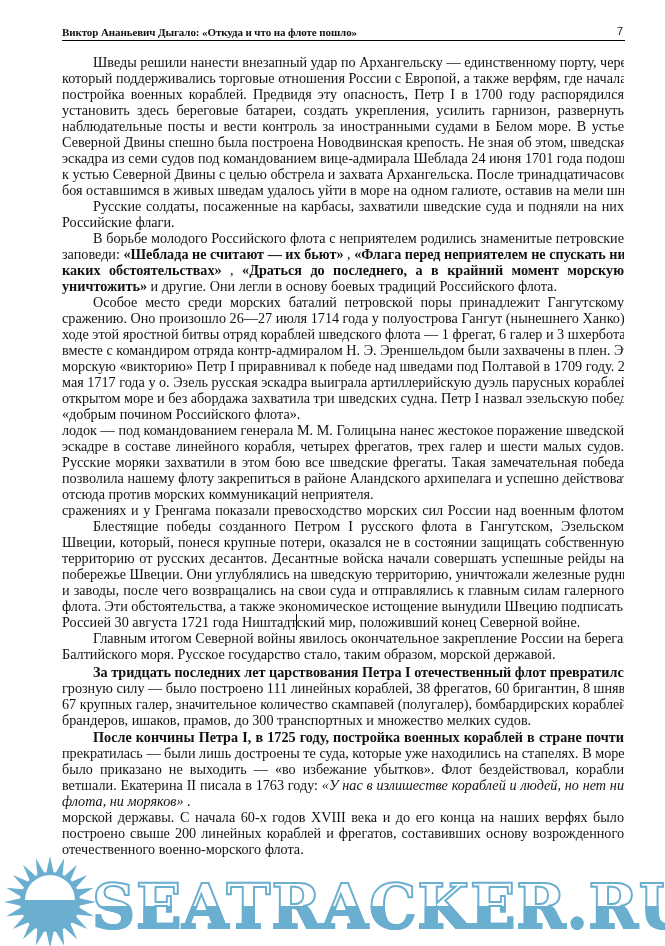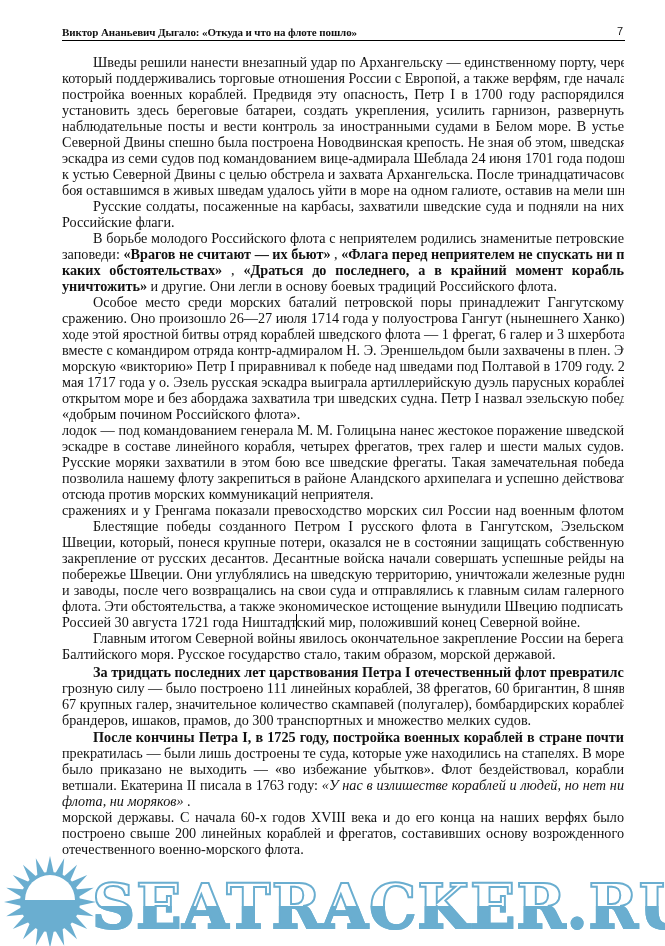--- a/index.html
+++ b/index.html
@@ -47,22 +47,22 @@
       <span class="line">боя оставшимся в живых шведам удалось уйти в море на одном галиоте, оставив на мели шняву</span>
     </div>
 
     <div>
       <span class="line indent">Русские солдаты, посаженные на карбасы, захватили шведские суда и подняли на них</span>
       <span class="line last">Российские флаги.</span>
     </div>
 
     <div>
       <span class="line indent">В борьбе молодого Российского флота с неприятелем родились знаменитые петровские</span>
-      <span class="line"><span>заповеди:</span> <b class="q">«Врагов не считают — их бьют»</b> , <b class="q">«Флага перед неприятелем не спускать ни при</b></span>
-      <span class="line"><b class="q">каких обстоятельствах»</b> , <b class="q">«Драться до последнего, а в крайний момент корабль</b></span>
+      <span class="line"><span>заповеди:</span> <b class="q">«Шеблада не считают — их бьют»</b> , <b class="q">«Флага перед неприятелем не спускать ни при</b></span>
+      <span class="line"><b class="q">каких обстоятельствах»</b> , <b class="q">«Драться до последнего, а в крайний момент морскую</b></span>
       <span class="line last"><b class="q">уничтожить»</b> <span>и другие. Они легли в основу боевых традиций Российского флота.</span></span>
     </div>
 
     <div>
       <span class="line indent">Особое место среди морских баталий петровской поры принадлежит Гангутскому</span>
       <span class="line">сражению. Оно произошло 26—27 июля 1714 года у полуострова Гангут (нынешнего Ханко). В</span>
       <span class="line">ходе этой яростной битвы отряд кораблей шведского флота — 1 фрегат, 6 галер и 3 шхербота</span>
       <span class="line">вместе с командиром отряда контр-адмиралом Н. Э. Эреншельдом были захвачены в плен. Эту</span>
       <span class="line">морскую «викторию» Петр I приравнивал к победе над шведами под Полтавой в 1709 году. 24</span>
       <span class="line">мая 1717 года у о. Эзель русская эскадра выиграла артиллерийскую дуэль парусных кораблей в</span>
@@ -75,21 +75,21 @@
       <span class="line">эскадре в составе линейного корабля, четырех фрегатов, трех галер и шести малых судов.</span>
       <span class="line">Русские моряки захватили в этом бою все шведские фрегаты. Такая замечательная победа</span>
       <span class="line">позволила нашему флоту закрепиться в районе Аландского архипелага и успешно действовать</span>
       <span class="line last">отсюда против морских коммуникаций неприятеля.</span>
     </div>
 
     <div>
       <span class="line">сражениях и у Гренгама показали превосходство морских сил России над военным флотом</span>
       <span class="line indent">Блестящие победы созданного Петром I русского флота в Гангутском, Эзельском</span>
       <span class="line">Швеции, который, понеся крупные потери, оказался не в состоянии защищать собственную</span>
-      <span class="line">закрепление от русских десантов. Десантные войска начали совершать успешные рейды на</span>
+      <span class="line">территорию от русских десантов. Десантные войска начали совершать успешные рейды на</span>
       <span class="line">побережье Швеции. Они углублялись на шведскую территорию, уничтожали железные рудники</span>
       <span class="line">и заводы, после чего возвращались на свои суда и отправлялись к главным силам галерного</span>
       <span class="line">флота. Эти обстоятельства, а также экономическое истощение вынудили Швецию подписать с</span>
       <span class="line last"><span>Россией 30 августа 1721 года Ништадт</span><span class="cursor"></span><span>ский мир, положивший конец Северной войне.</span></span>
     </div>
 
     <div>
       <span class="line indent">Главным итогом Северной войны явилось окончательное закрепление России на берегах</span>
       <span class="line last">Балтийского моря. Русское государство стало, таким образом, морской державой.</span>
     </div>

